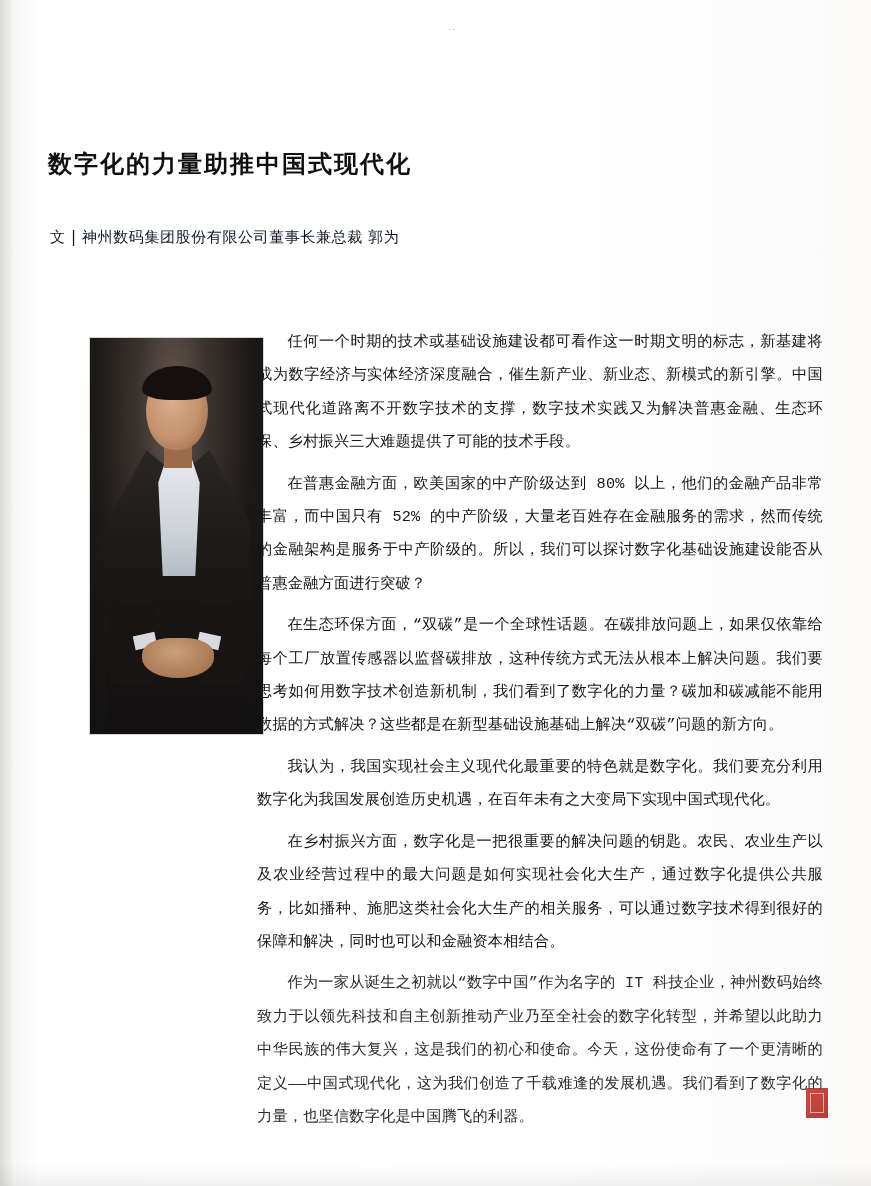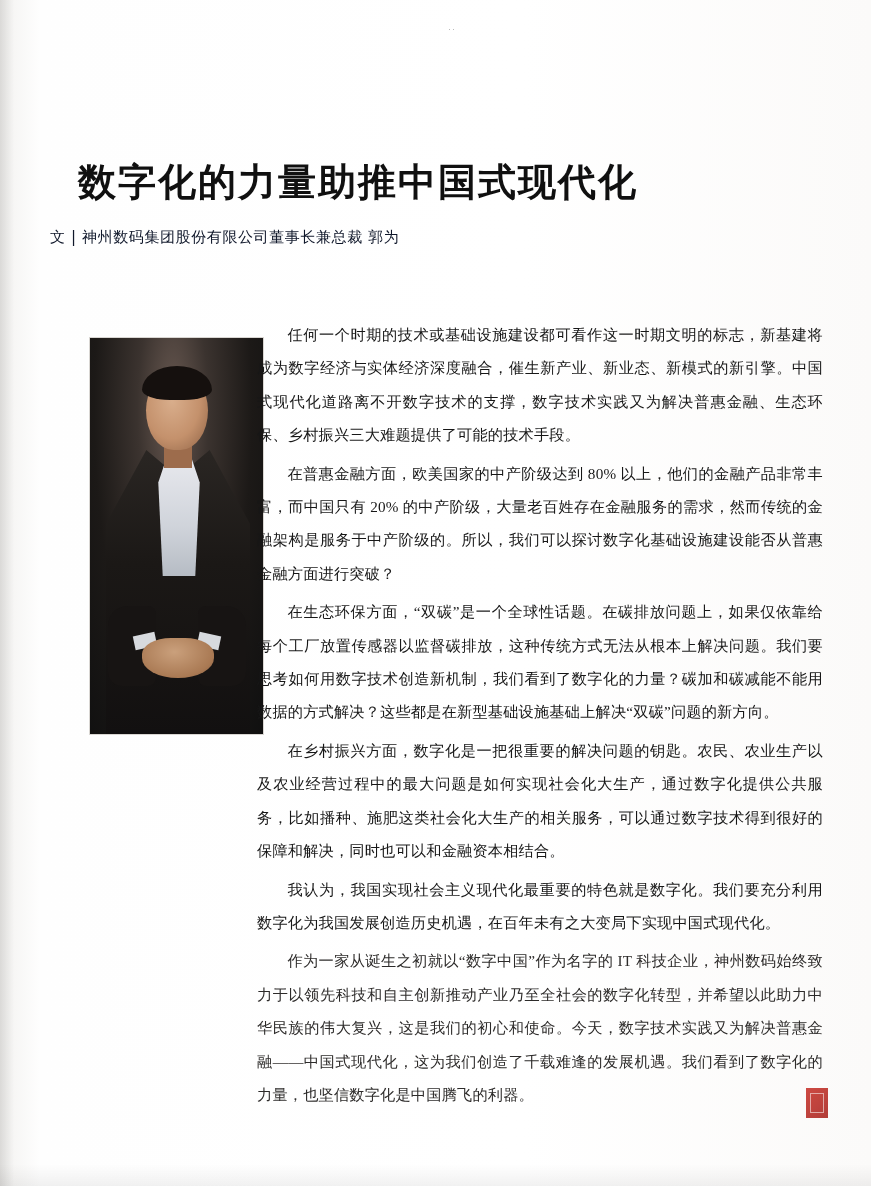--- a/index.html
+++ b/index.html
@@ -39,25 +39,24 @@
     color: #9a9a9a;
     letter-spacing: 1px;
   }
 
   .title {
     position: absolute;
     left: 48px;
     top: 132px;
     font-family: "DejaVu Sans", sans-serif;
     font-weight: bold;
-    font-size: 38px;
+    font-size: 24px;
     letter-spacing: 2px;
     color: #101010;
     white-space: nowrap;
-    margin-left: 30px;
   }
 
   .byline {
     position: absolute;
     left: 50px;
     top: 228px;
     font-family: "DejaVu Sans", sans-serif;
     font-size: 15px;
     letter-spacing: 0.6px;
     color: #0f172a;
@@ -165,22 +164,22 @@
     transform: rotate(12deg);
   }
 
   .article {
     position: absolute;
     left: 257px;
     top: 318px;
     width: 566px;
   }
   .article p {
-    margin: 0 0 5px 0;
-    font-family: Liberation Serif, serif;
+    margin: 8px 0 5px 0;
+    font-family: Liberation Mono, monospace;
     font-size: 15.2px;
     line-height: 33.4px;
     text-align: justify;
     text-indent: 2em;
     color: #171717;
     letter-spacing: 0.2px;
   }
   .article p.fading {
     color: #2d2b2a;
   }
@@ -243,24 +242,24 @@
     <div class="hair"></div>
     <div class="sleeve-l"></div>
     <div class="sleeve-r"></div>
     <div class="cuff-l"></div>
     <div class="cuff-r"></div>
     <div class="hands"></div>
   </figure>
 
   <div class="article">
     <p>任何一个时期的技术或基础设施建设都可看作这一时期文明的标志，新基建将成为数字经济与实体经济深度融合，催生新产业、新业态、新模式的新引擎。中国式现代化道路离不开数字技术的支撑，数字技术实践又为解决普惠金融、生态环保、乡村振兴三大难题提供了可能的技术手段。</p>
-    <p>在普惠金融方面，欧美国家的中产阶级达到 80% 以上，他们的金融产品非常丰富，而中国只有 20% 的中产阶级，大量老百姓存在金融服务的需求，然而传统的金融架构是服务于中产阶级的。所以，我们可以探讨数字化基础设施建设能否从普惠金融方面进行突破？</p>
+    <p>在普惠金融方面，欧美国家的中产阶级达到 80% 以上，他们的金融产品非常丰富，而中国只有 52% 的中产阶级，大量老百姓存在金融服务的需求，然而传统的金融架构是服务于中产阶级的。所以，我们可以探讨数字化基础设施建设能否从普惠金融方面进行突破？</p>
     <p>在生态环保方面，“双碳”是一个全球性话题。在碳排放问题上，如果仅依靠给每个工厂放置传感器以监督碳排放，这种传统方式无法从根本上解决问题。我们要思考如何用数字技术创造新机制，我们看到了数字化的力量？碳加和碳减能不能用数据的方式解决？这些都是在新型基础设施基础上解决“双碳”问题的新方向。</p>
+    <p>我认为，我国实现社会主义现代化最重要的特色就是数字化。我们要充分利用数字化为我国发展创造历史机遇，在百年未有之大变局下实现中国式现代化。</p>
     <p>在乡村振兴方面，数字化是一把很重要的解决问题的钥匙。农民、农业生产以及农业经营过程中的最大问题是如何实现社会化大生产，通过数字化提供公共服务，比如播种、施肥这类社会化大生产的相关服务，可以通过数字技术得到很好的保障和解决，同时也可以和金融资本相结合。</p>
-    <p>我认为，我国实现社会主义现代化最重要的特色就是数字化。我们要充分利用数字化为我国发展创造历史机遇，在百年未有之大变局下实现中国式现代化。</p>
-    <p class="fading">作为一家从诞生之初就以“数字中国”作为名字的 IT 科技企业，神州数码始终致力于以领先科技和自主创新推动产业乃至全社会的数字化转型，并希望以此助力中华民族的伟大复兴，这是我们的初心和使命。今天，数字技术实践又为解决普惠金融——中国式现代化，这为我们创造了千载难逢的发展机遇。我们看到了数字化的力量，也坚信数字化是中国腾飞的利器。</p>
+    <p class="fading">作为一家从诞生之初就以“数字中国”作为名字的 IT 科技企业，神州数码始终致力于以领先科技和自主创新推动产业乃至全社会的数字化转型，并希望以此助力中华民族的伟大复兴，这是我们的初心和使命。今天，这份使命有了一个更清晰的定义——中国式现代化，这为我们创造了千载难逢的发展机遇。我们看到了数字化的力量，也坚信数字化是中国腾飞的利器。</p>
   </div>
 
   <div class="seal"></div>
 
   <div class="edge-shadow-left"></div>
   <div class="edge-shadow-bottom"></div>
 </div>
 
 </body></html>

